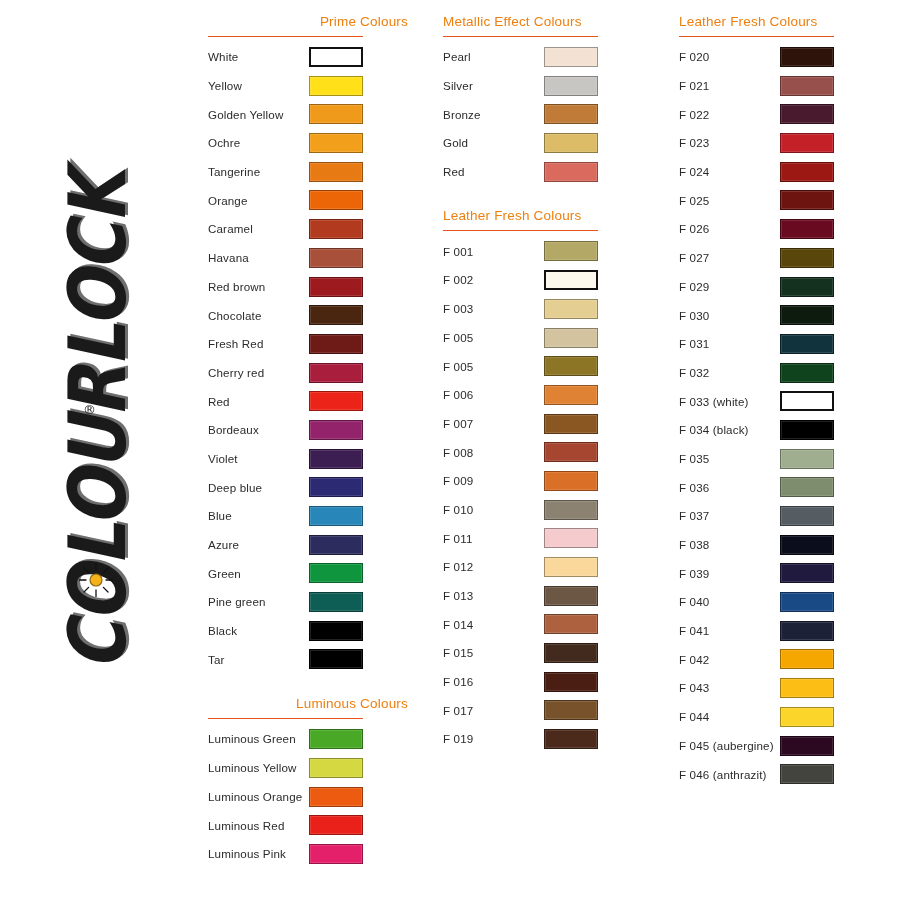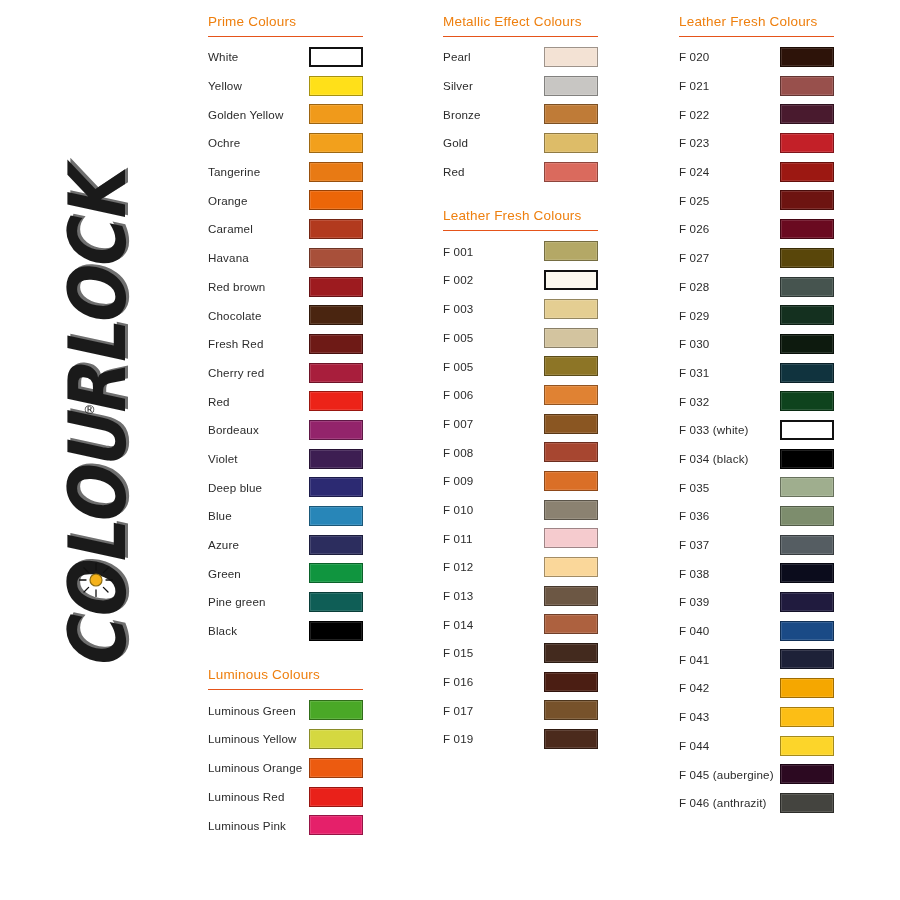--- a/index.html
+++ b/index.html
@@ -61,21 +61,21 @@
     top: 368px;
     width: 34px;
     height: 34px;
   }
 
   
   .column {
     position: absolute;
     width: 200px;
   }
-  #col-left   { left: 208px; top: 14px; }
+  #col-left   { left: 208px; top: 14px; text-align: right; }
   #col-mid    { left: 443px; top: 14px; }
   #col-right  { left: 679px; top: 14px; }
 
   .section { margin-bottom: 0; }
 
   .section-header {
     color: #ee7f0e;
     font-size: 13.5px;
     letter-spacing: 0.2px;
     font-family: "Liberation Sans", sans-serif;
@@ -225,20 +225,24 @@
         <span class="swatch-chip" style="background: rgb(16, 149, 63);"></span>
       </div>
       <div class="swatch-row">
         <span class="swatch-label">Pine green</span>
         <span class="swatch-chip" style="background: rgb(15, 94, 86);"></span>
       </div>
       <div class="swatch-row">
         <span class="swatch-label">Black</span>
         <span class="swatch-chip" style="background: rgb(0, 0, 0);"></span>
       </div>
+      <div class="swatch-row">
+        <span class="swatch-label">Tar</span>
+        <span class="swatch-chip" style="background: rgb(0, 0, 0);"></span>
+      </div>
     </div>
     <div class="spacer-block"></div>
     <div class="section">
       <div class="section-header">Luminous Colours</div>
       <div class="section-rule"></div>
       <div class="swatch-row">
         <span class="swatch-label">Luminous Green</span>
         <span class="swatch-chip" style="background: rgb(74, 168, 39);"></span>
       </div>
       <div class="swatch-row">
@@ -392,24 +396,20 @@
       </div>
       <div class="swatch-row">
         <span class="swatch-label">F 026</span>
         <span class="swatch-chip" style="background: rgb(106, 10, 32);"></span>
       </div>
       <div class="swatch-row">
         <span class="swatch-label">F 027</span>
         <span class="swatch-chip" style="background: rgb(89, 70, 10);"></span>
       </div>
       <div class="swatch-row">
-        <span class="swatch-label">F 028</span>
-        <span class="swatch-chip" style="background: rgb(70, 84, 79);"></span>
-      </div>
-      <div class="swatch-row">
         <span class="swatch-label">F 029</span>
         <span class="swatch-chip" style="background: rgb(20, 48, 31);"></span>
       </div>
       <div class="swatch-row">
         <span class="swatch-label">F 030</span>
         <span class="swatch-chip" style="background: rgb(13, 26, 14);"></span>
       </div>
       <div class="swatch-row">
         <span class="swatch-label">F 031</span>
         <span class="swatch-chip" style="background: rgb(16, 51, 62);"></span>

